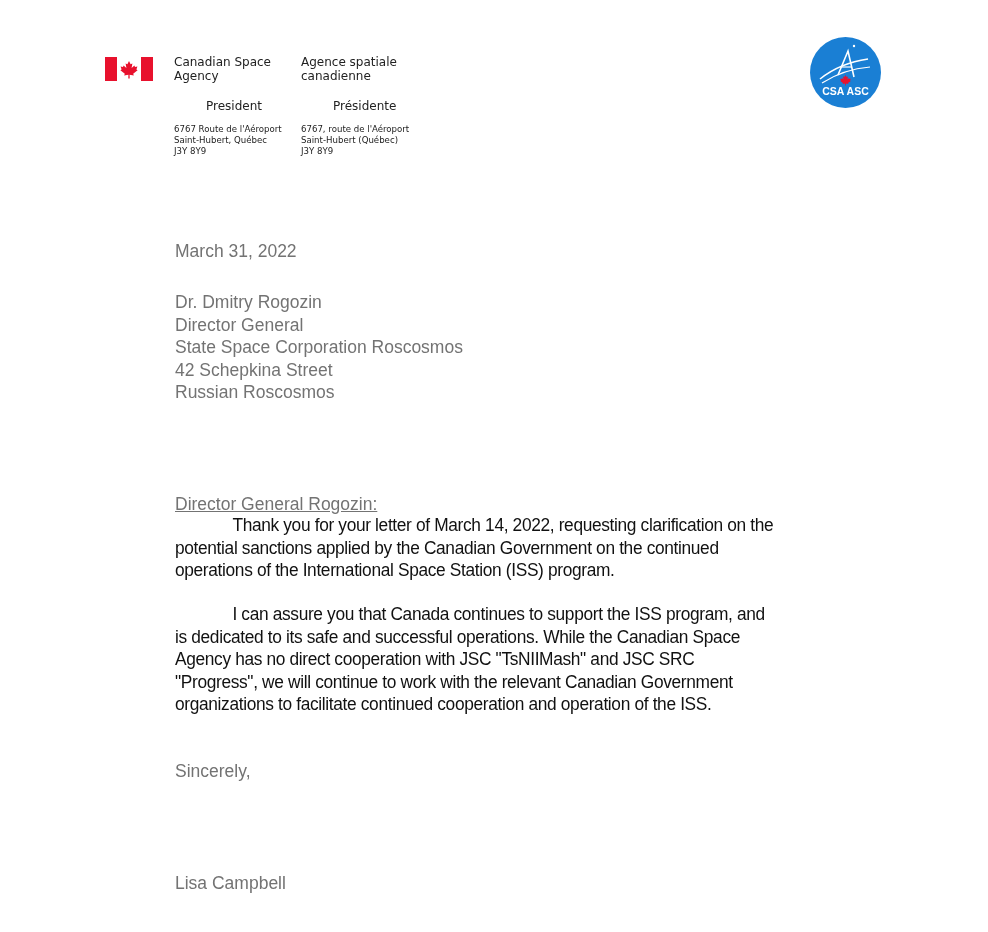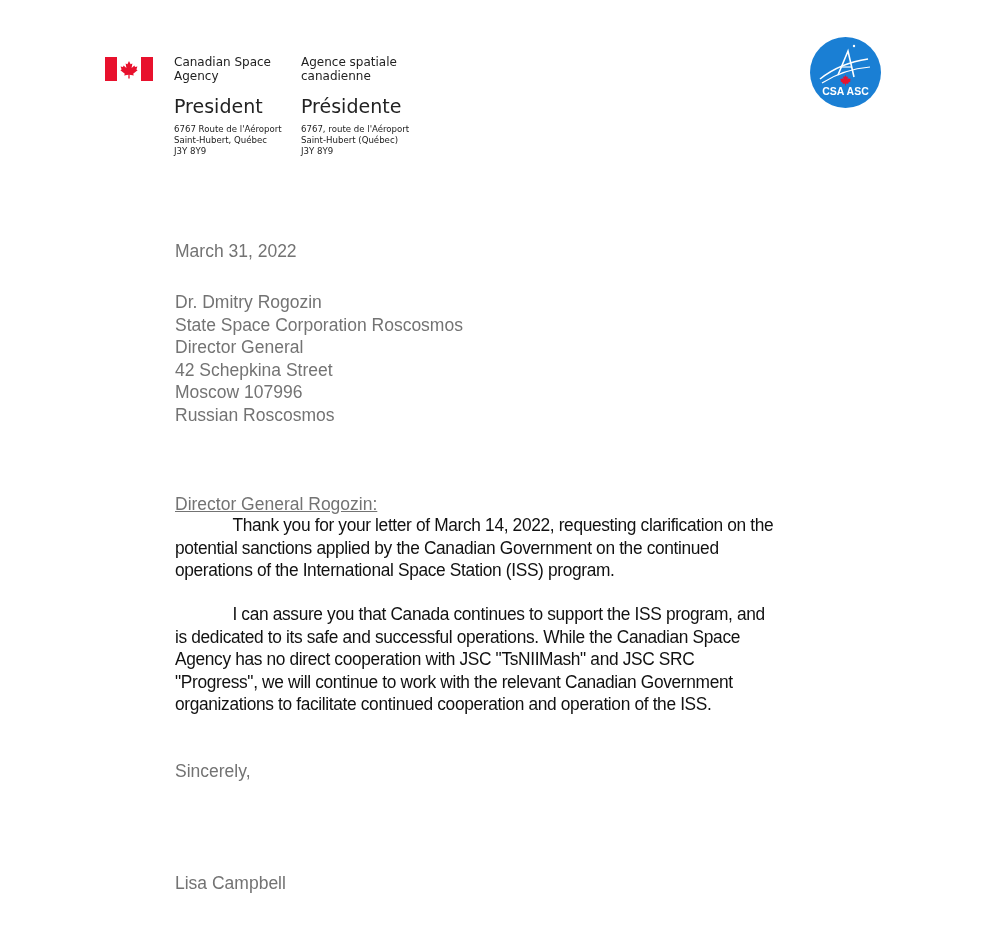--- a/index.html
+++ b/index.html
@@ -1,20 +1,20 @@
 <!DOCTYPE html>
 <html><head>
 <meta charset="utf-8">
 <style>
   html, body { margin: 0; padding: 0; background: #ffffff; }
   body { width: 988px; height: 932px; position: relative; overflow: hidden; color: #111111; font-family: "Liberation Sans", sans-serif; }
   .flag { position: absolute; left: 105px; top: 57px; width: 48px; height: 24px; }
   .hdr-col { position: absolute; font-family: "DejaVu Sans", sans-serif; color: #222; }
   .hdr-col .org { font-size: 12px; line-height: 14px; }
-  .hdr-col .title { font-size: 19px; margin-top: 16px; line-height: 15px; }
+  .hdr-col .title { font-size: 12px; margin-top: 16px; line-height: 15px; margin-left: 32px; }
   .hdr-col .addr { font-size: 8.6px; line-height: 11px; margin-top: 10px; }
   .col-en { left: 174px; top: 55px; width: 120px; }
   .col-fr { left: 301px; top: 55px; width: 130px; }
   .logo { position: absolute; left: 810px; top: 37px; width: 71px; height: 71px; }
   .txt { position: absolute; left: 175px; font-size: 17.5px; line-height: 22.5px; color: #737373; }
   .date { top: 240px; }
   .addr-block { top: 291px; }
   .salutation { top: 493px; text-decoration: underline; }
   .para { position: absolute; left: 175px; width: 700px; font-size: 17.5px; line-height: 22.5px; letter-spacing: -0.35px; font-family: "Liberation Sans Narrow", "Liberation Sans", sans-serif; transform: scaleX(0.99); transform-origin: left top; }
   .para .line { display: block; white-space: nowrap; }
@@ -70,24 +70,23 @@
     <circle cx="44" cy="9" r="1.2" fill="#ffffff"></circle>
     <path fill="#e8112d" d="M35.5 38 L36.6 40 L38 39.5 L37.4 42.4 L39 41 L39.4 42 L40.8 41.8 L40 43.6 L40.8 44 L38 46 L38.3 47 L35.9 46.6 L35.9 48.6 L35.1 48.6 L35.1 46.6 L32.7 47 L33 46 L30.2 44 L31 43.6 L30.2 41.8 L31.6 42 L32 41 L33.6 42.4 L33 39.5 L34.4 40 Z"></path>
     <text x="35.5" y="58" text-anchor="middle" fill="#ffffff" font-family="Liberation Sans, sans-serif" font-weight="bold" font-size="10.5">CSA ASC</text>
   </svg>
 </div>
 
 <div class="txt date">March 31, 2022</div>
 
 <div class="txt addr-block">
   <span>Dr. Dmitry Rogozin</span>
+  <span>Director General</span>
   <span>State Space Corporation Roscosmos</span>
-  <span>Director General</span>
   <span>42 Schepkina Street</span>
-  <span>Moscow 107996</span>
   <span>Russian Roscosmos</span>
 </div>
 
 <div class="txt salutation">Director General Rogozin:</div>
 
 <div class="para p1">
   <span class="line indent">Thank you for your letter of March 14, 2022, requesting clarification on the</span>
   <span class="line">potential sanctions applied by the Canadian Government on the continued</span>
   <span class="line">operations of the International Space Station (ISS) program.</span>
 </div>

